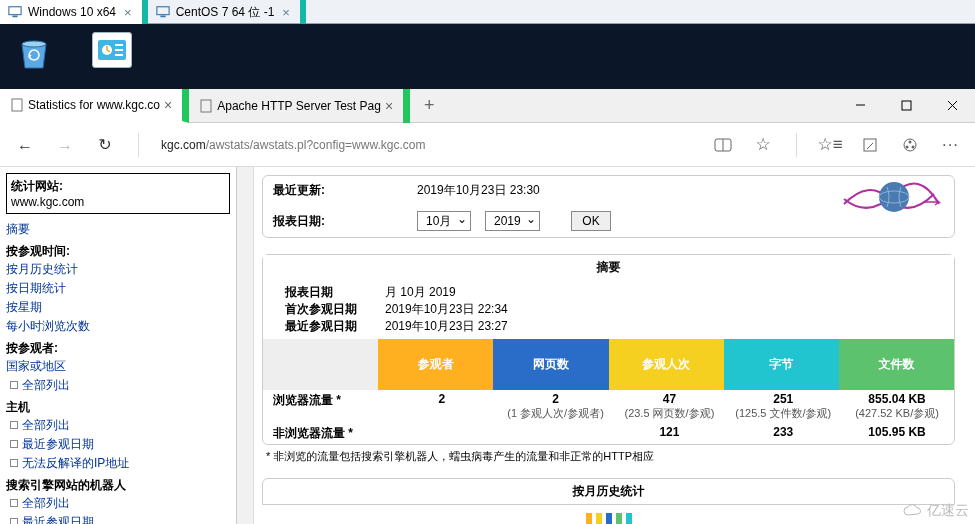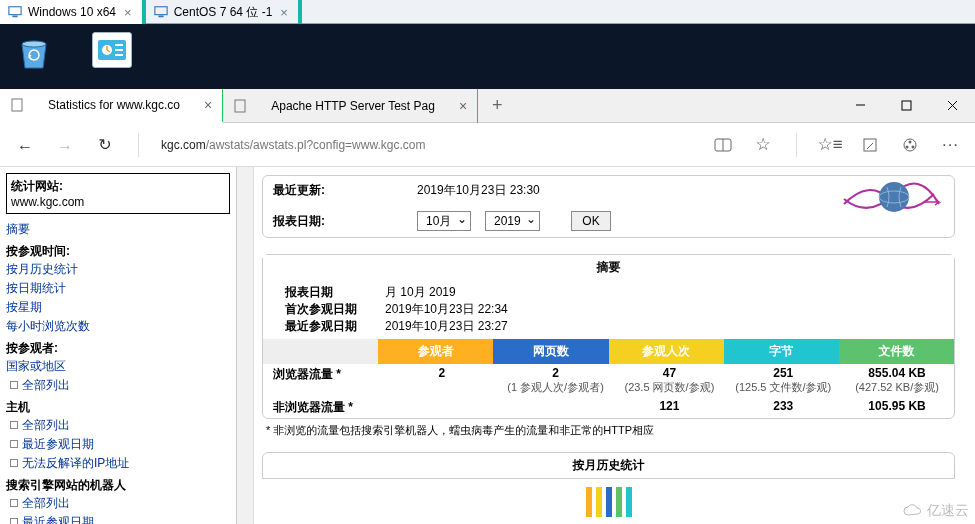--- a/index.html
+++ b/index.html
@@ -1,34 +1,34 @@
 <!DOCTYPE html>
 <html><head>
 <meta charset="utf-8">
 <style>
 * { margin: 0; padding: 0; box-sizing: border-box; font-family: "Microsoft YaHei", "Segoe UI", sans-serif; }
 body { width: 975px; height: 524px; overflow: hidden; background: #fff; }
 
 
 .vm-tabs { height: 24px; background: #eef1f6; border-bottom: 1px solid #94a3b2; display: flex; font-size: 12px; }
-.vm-tab { display: flex; align-items: center; padding: 12px 8px; border-right: 4px solid #14b8a6; gap: 6px; cursor: pointer; }
+.vm-tab { display: flex; align-items: center; padding: 12px 8px; border-right: 6px solid #14b8a6; gap: 6px; cursor: pointer; }
 .vm-tab.active { background: #fff; }
 .vm-icon { width: 14px; height: 14px; display: inline-flex; }
 .vm-close { font-size: 13px; color: #6a7b8c; padding: 0 2px; cursor: pointer; }
 
 
 .win-desktop { height: 65px; background: #0b1728; display: flex; align-items: flex-start; gap: 30px; padding: 8px 10px; }
 .desk-icon { width: 48px; display: flex; flex-direction: column; align-items: center; gap: 2px; }
 .recycle { width: 40px; height: 40px; }
 .ctrl-panel { width: 40px; height: 36px; background: #fff; border: 1px solid #9eb7c9; border-radius: 3px; display: flex; align-items: center; justify-content: center; }
 
 
 .browser { background: #fff; }
 .tab-bar { height: 34px; background: #f0f0f0; border-bottom: 1px solid #ccc; display: flex; align-items: center; }
-.b-tab { height: 34px; display: flex; align-items: center; padding: 0 10px; font-size: 12px; gap: 24px; border-right: 1px solid #22c55e; cursor: pointer; min-width: 180px; }
+.b-tab { height: 34px; display: flex; align-items: center; padding: 0 10px; font-size: 12px; gap: 4px; border-right: 7px solid #22c55e; cursor: pointer; min-width: 180px; }
 .b-tab.active { background: #fff; border-bottom: 2px solid #fff; margin-bottom: -1px; }
 .b-tab .close { font-size: 14px; color: #666; margin-left: auto; cursor: pointer; }
 .new-tab { padding: 0 14px; font-size: 18px; color: #666; cursor: pointer; }
 .win-controls { margin-left: auto; display: flex; }
 .win-btn { width: 46px; height: 32px; display: flex; align-items: center; justify-content: center; font-size: 11px; cursor: pointer; }
 
 .addr-bar { height: 44px; display: flex; align-items: center; padding: 0 14px; gap: 18px; border-bottom: 1px solid #ddd; }
 .nav-btn { width: 22px; height: 22px; display: flex; align-items: center; justify-content: center; font-size: 16px; color: #333; cursor: pointer; }
 .addr { flex: 1; font-size: 12px; color: #777; display: flex; align-items: center; }
 .addr .dark { color: #222; }
@@ -55,21 +55,21 @@
 .sel-wrap::after { content: "⌄"; position: absolute; right: 4px; top: 1px; font-size: 12px; pointer-events: none; }
 .ok-btn { border: 1px solid #888; background: #efefef; padding: 2px 10px; font-size: 12px; cursor: pointer; }
 .globe-logo { position: absolute; right: 26px; top: 2px; width: 110px; height: 60px; }
 
 .summary-title { font-weight: bold; text-align: center; padding: 4px; background: #fff; }
 .summary-box { border: 1px solid #ccc; border-radius: 6px; }
 .sum-info { padding: 4px 10px; }
 .sum-info div { display: flex; margin-left: 12px; }
 .sum-info b { width: 100px; font-weight: bold; }
 .stat-head { display: flex; font-weight: bold; color: #fff; text-align: center; }
-.sh-cell { flex: 1; padding: 4px; }
+.sh-cell { flex: 1; padding: 17px; }
 .sh-label { width: 120px; background: #eee; color: #000; }
 .col-u { background: #ffb020; } .col-v { background: #f5d020; } .col-p { background: #2a6dc8; } .col-h { background: #5cc26e; } .col-k { background: #20c5d0; }
 .stat-row { display: flex; text-align: center; }
 .sr-cell { flex: 1; padding: 2px; }
 .sr-label { width: 120px; text-align: left; padding-left: 10px; font-weight: bold; }
 .sr-sub { font-size: 11px; color: #555; }
 .footnote { font-size: 11px; padding: 4px 4px 0; }
 
 .monthly-title { border: 1px solid #ccc; border-radius: 6px 6px 0 0; text-align: center; font-weight: bold; padding: 4px; margin-top: 14px; }
 .bars { display: flex; justify-content: center; gap: 4px; padding-top: 8px; }

